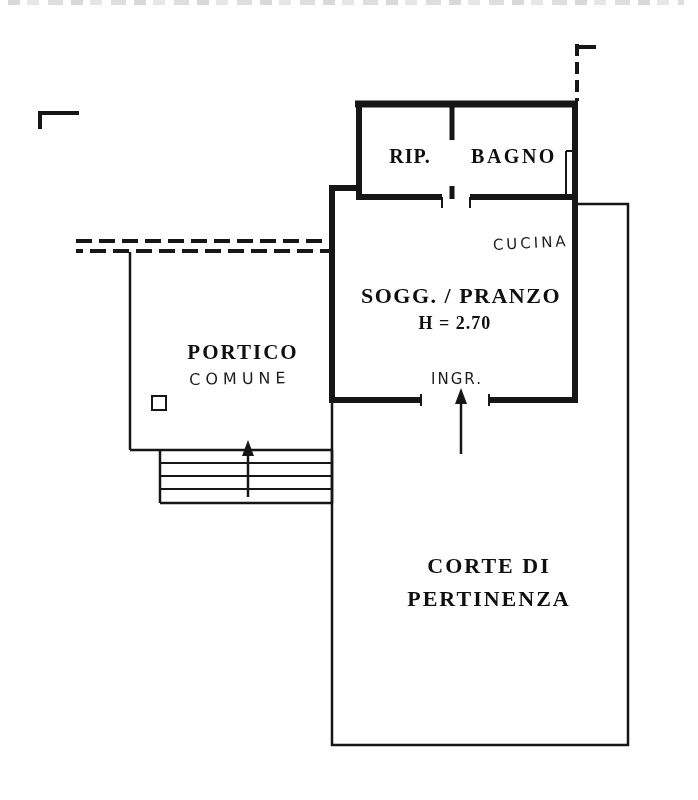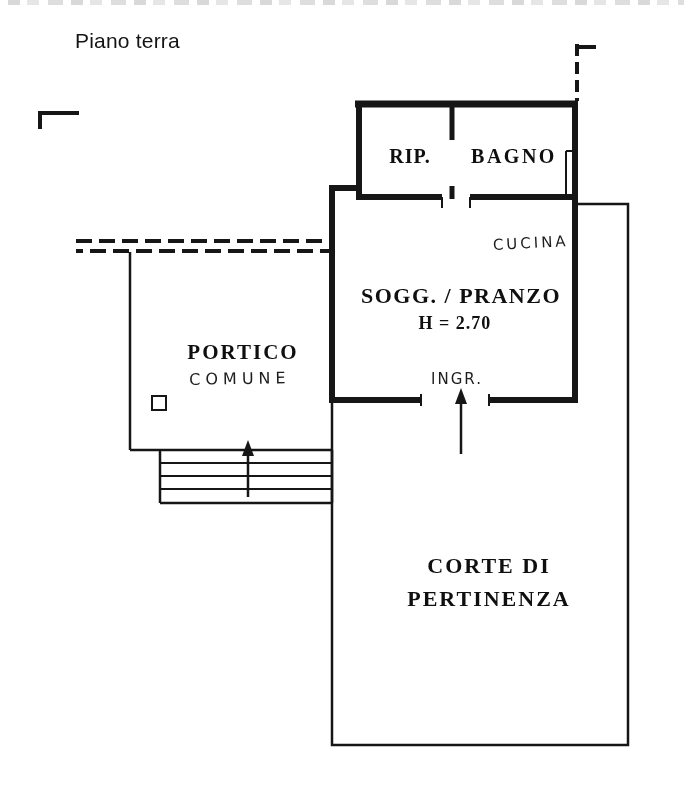--- a/index.html
+++ b/index.html
@@ -47,21 +47,20 @@
     fill: #1d1d1d;
   }
 </style>
 </head>
 <body>
 
 <div class="canvas">
 
   <div class="scan-noise"></div>
 
-  <div class="page-title">Piano terra</div>
 
   <svg class="plan" width="698" height="800" viewBox="0 0 698 800">
 
     <g>
       <path class="w" d="M 40 129 V 113 H 79" stroke-width="4"></path>
       <path class="w" d="M 577 44 V 101" stroke-width="4" stroke-dasharray="12 6"></path>
       <path class="w" d="M 577 47 H 596" stroke-width="4"></path>
       <path class="w" d="M 76 241 H 333" stroke-width="4" stroke-dasharray="16 7"></path>
       <path class="w" d="M 76 251 H 333" stroke-width="4" stroke-dasharray="16 7" stroke-dashoffset="9"></path>
     </g>

